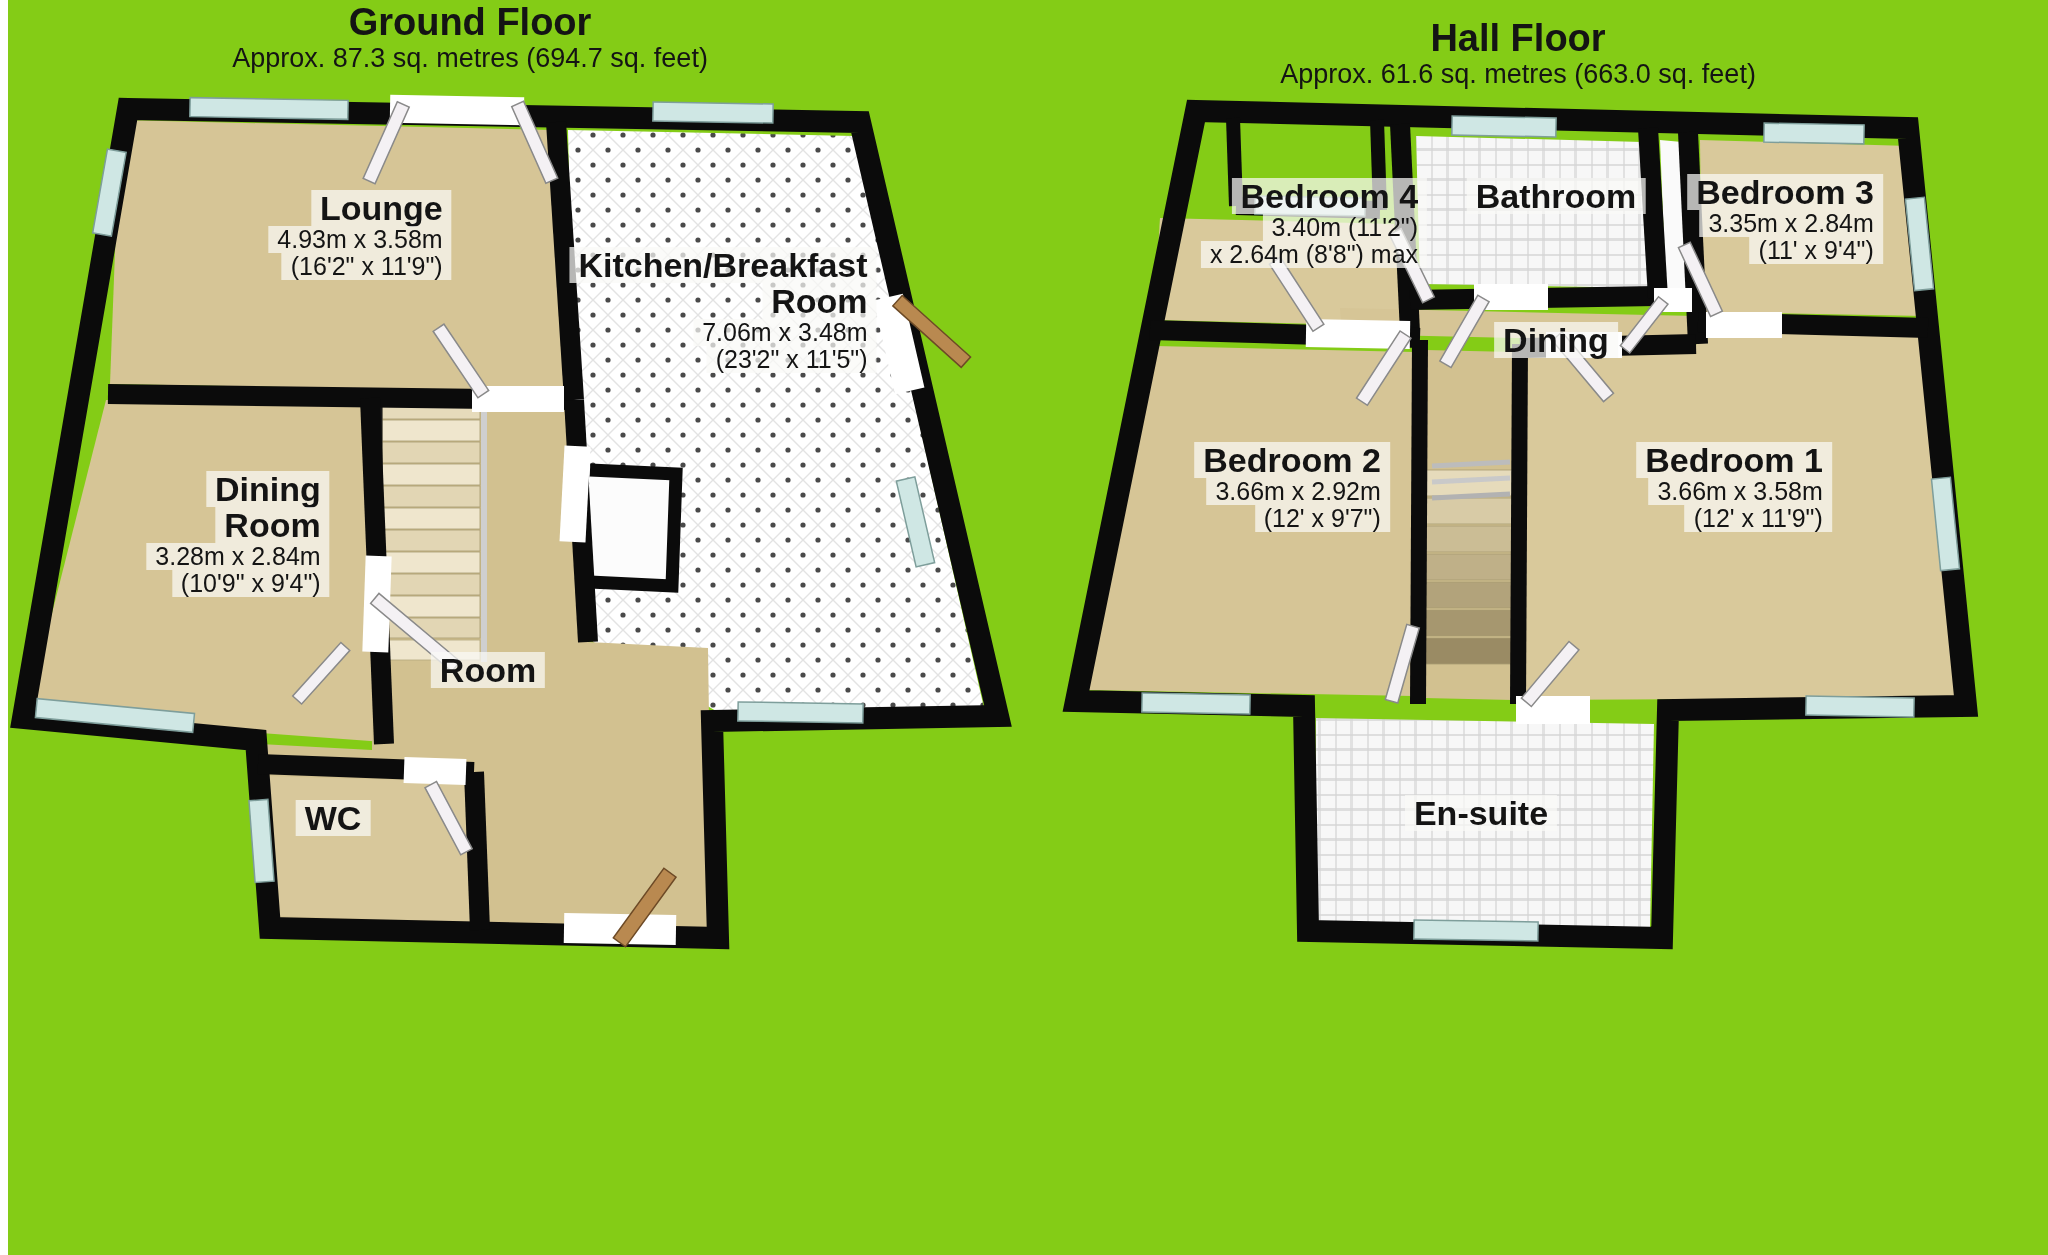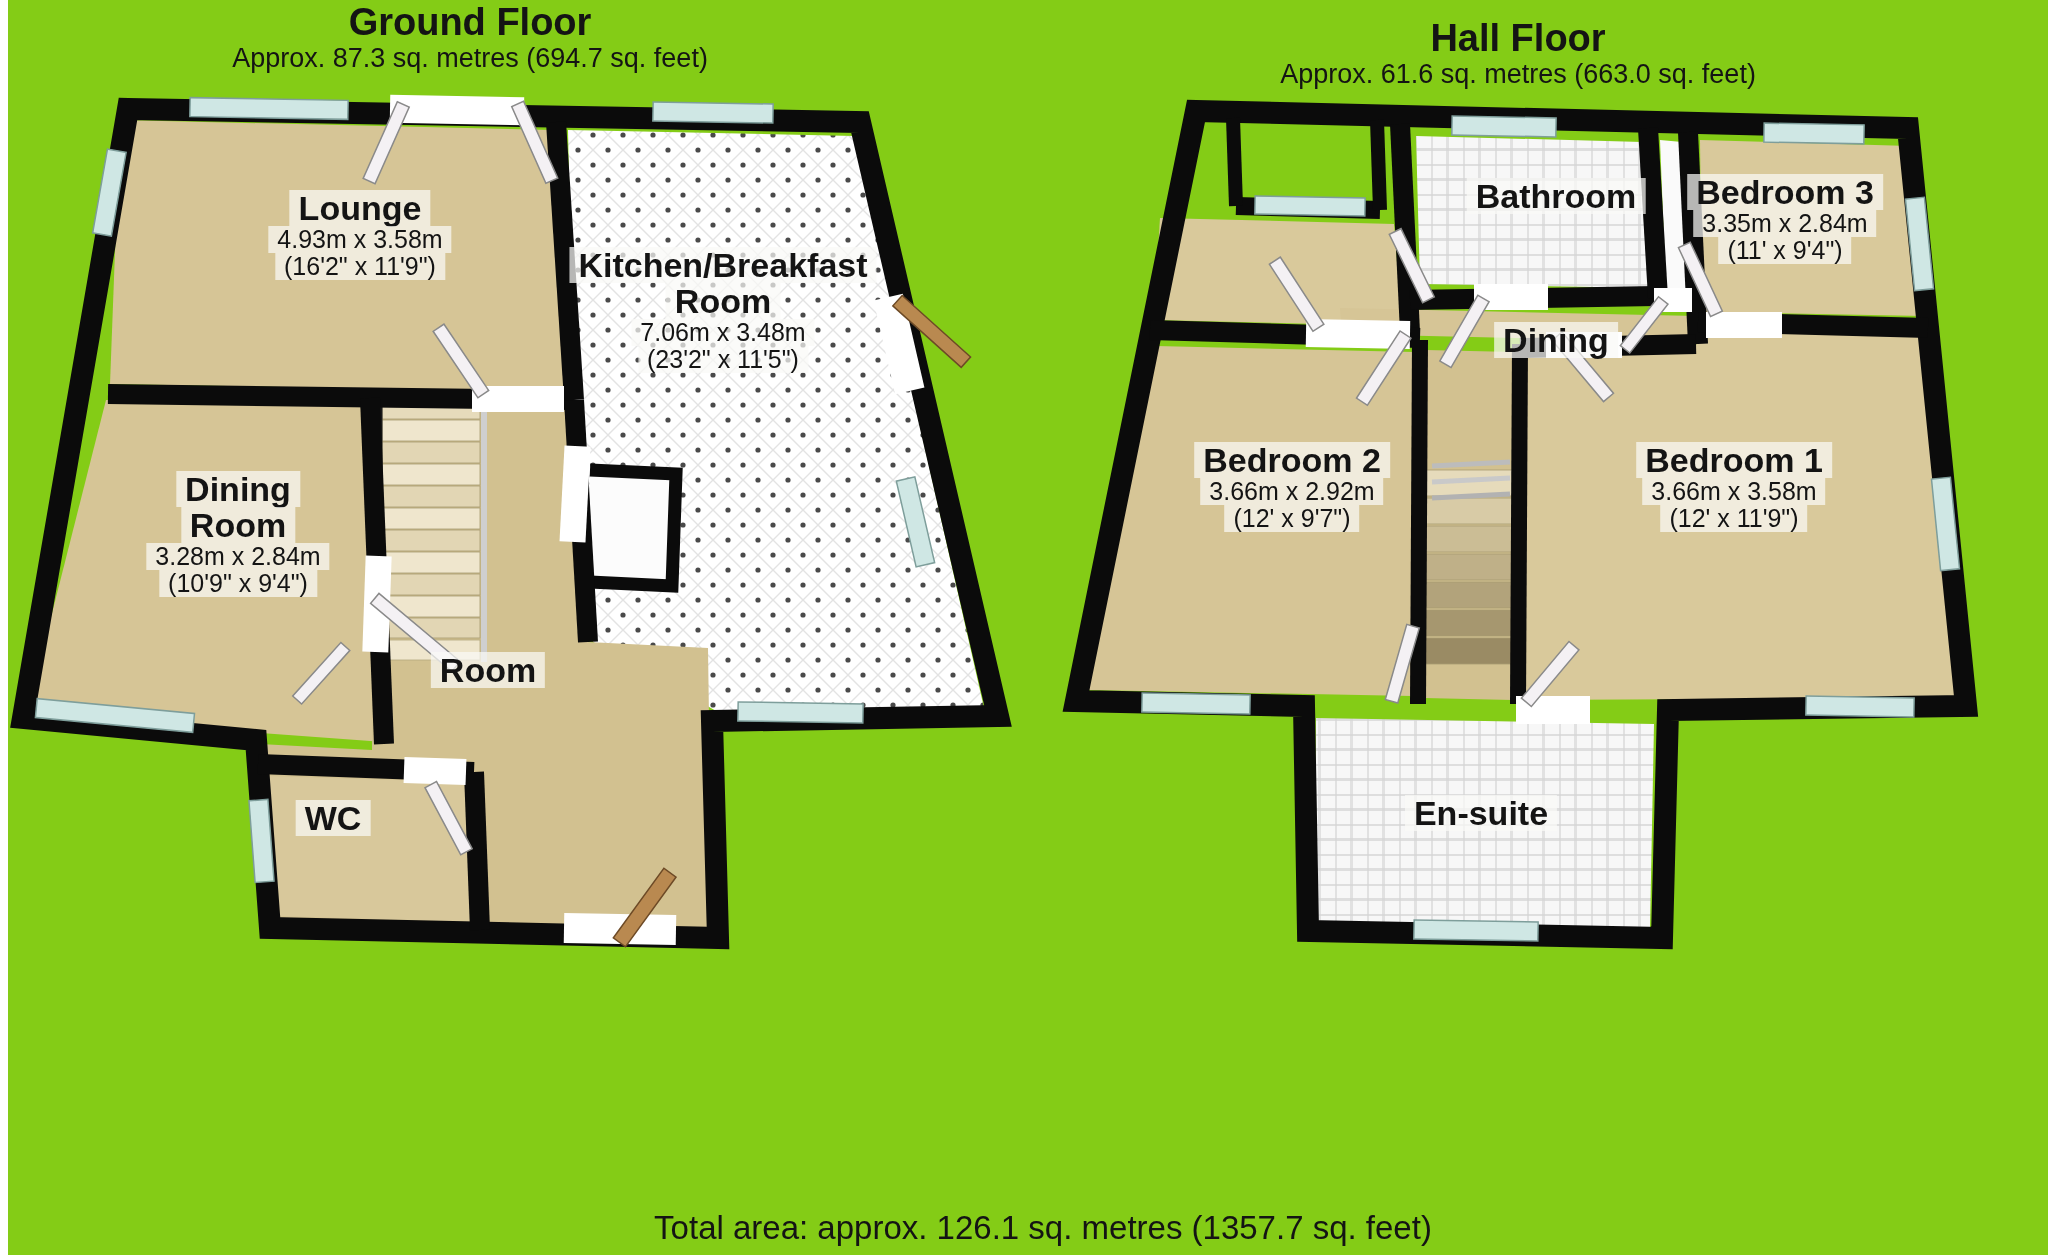--- a/index.html
+++ b/index.html
@@ -2,21 +2,21 @@
 <html><head>
 <meta charset="utf-8">
 <style>
   html,body{margin:0;padding:0;background:#ffffff;}
   #stage{position:relative;width:2048px;height:1255px;background:#84cc16;overflow:hidden;
          font-family:"Liberation Sans", sans-serif;color:#141414;margin-left:8px;}
   #plansvg{position:absolute;left:0;top:0;}
   .floor-title{position:absolute;transform:translateX(-50%);text-align:center;white-space:nowrap;}
   .ft{font-size:38px;font-weight:bold;line-height:42px;}
   .fs{font-size:27px;line-height:30px;}
-  .lbl{position:absolute;transform:translateX(-50%);display:flex;flex-direction:column;align-items:center;}
+  .lbl{position:absolute;transform:translateX(-50%);display:flex;flex-direction:column;align-items:flex-end;}
   .lbl span{background:rgba(250,250,246,0.72);padding:0 9px;white-space:nowrap;display:block;}
   .rname{font-size:34px;font-weight:bold;line-height:36px;}
   .rdim{font-size:25px;line-height:27px;}
   .total{position:absolute;transform:translateX(-50%);font-size:33px;white-space:nowrap;}
 </style>
 </head>
 <body>
 
 <div id="stage">
 
@@ -214,20 +214,25 @@
   <span class="rdim">3.28m x 2.84m</span>
   <span class="rdim">(10'9" x 9'4")</span>
 </div>
 <div class="lbl" style="left:480px;top:652px">
   <span class="rname">Room</span>
 </div>
 <div class="lbl" style="left:325px;top:800px">
   <span class="rname">WC</span>
 </div>
 
+<div class="lbl" style="left:1306px;top:178px">
+  <span class="rname">Bedroom 4</span>
+  <span class="rdim">3.40m (11'2")</span>
+  <span class="rdim">x 2.64m (8'8") max</span>
+</div>
 <div class="lbl" style="left:1548px;top:178px">
   <span class="rname">Bathroom</span>
 </div>
 <div class="lbl" style="left:1777px;top:174px">
   <span class="rname">Bedroom 3</span>
   <span class="rdim">3.35m x 2.84m</span>
   <span class="rdim">(11' x 9'4")</span>
 </div>
 <div class="lbl" style="left:1548px;top:322px">
   <span class="rname">Dining</span>
@@ -239,15 +244,14 @@
 </div>
 <div class="lbl" style="left:1726px;top:442px">
   <span class="rname">Bedroom 1</span>
   <span class="rdim">3.66m x 3.58m</span>
   <span class="rdim">(12' x 11'9")</span>
 </div>
 <div class="lbl" style="left:1473px;top:795px">
   <span class="rname">En-suite</span>
 </div>
 
-<div class="total" style="left:1035px;top:1209px">Total area: approx. 126.1 sq. metres (1357.7 sq. feet)</div>
 
 </div>
 
 </body></html>

